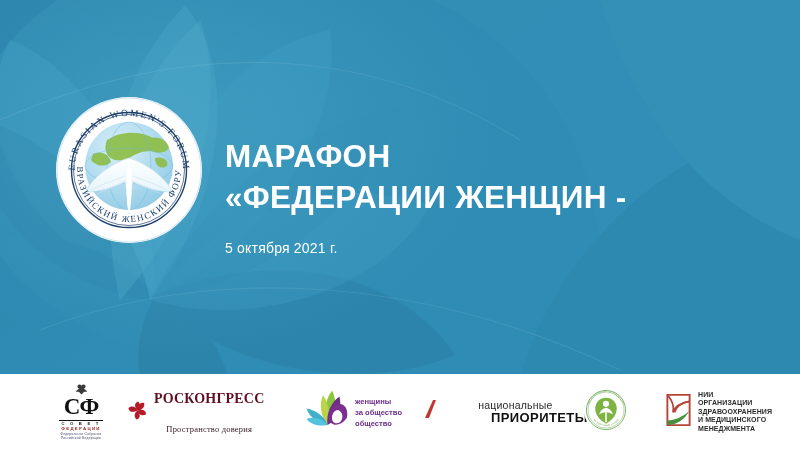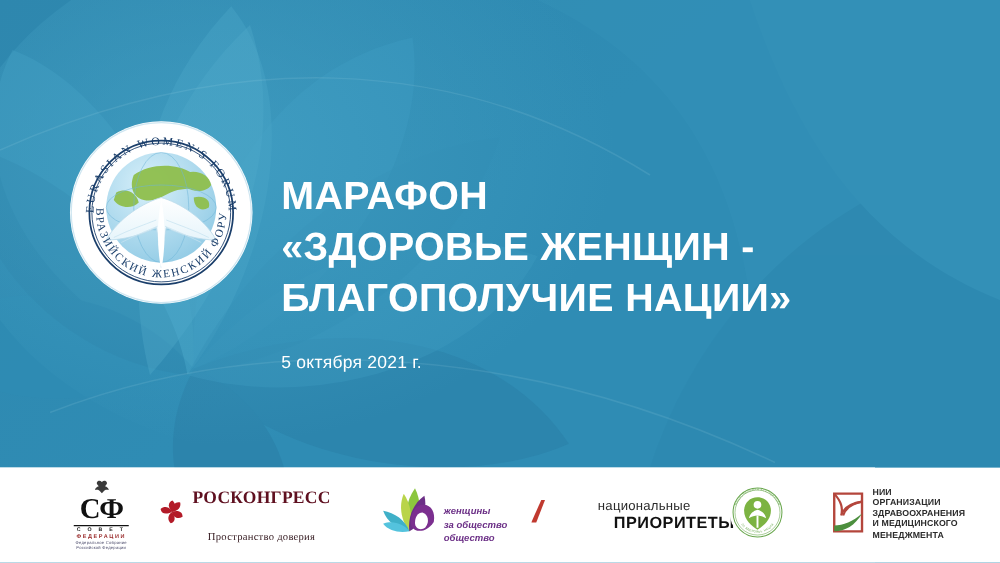--- a/index.html
+++ b/index.html
@@ -81,21 +81,21 @@
     font-family:"Liberation Serif","DejaVu Serif",serif;
     font-size:14px;font-weight:700;color:#5f1020;letter-spacing:.2px;
   }
   .rk-tag{
     font-family:"Liberation Serif","DejaVu Serif",serif;
     font-size:8.5px;color:#3a2026;text-align:center;margin-top:19px;letter-spacing:.2px;
   }
 
   
   .p-wh{left:305px;}
-  .wh-row{display:flex;align-items:flex-end;gap:5px;font-style:italic;}
+  .wh-row{display:flex;align-items:center;gap:5px;}
   .wh-text{line-height:11px;color:#6b2f86;font-size:7.6px;font-weight:700;}
 
   
   .p-np{left:425px;}
   .np-row{display:flex;align-items:center;gap:6px;}
   .np-text{line-height:1;}
   .np-l1{font-size:10.5px;color:#2b2b2b;font-weight:400;letter-spacing:.2px;text-align:center;}
   .np-l2{font-size:13px;color:#111111;font-weight:700;letter-spacing:.4px;margin-top:1px;padding-left:48px;}
 
   
@@ -219,22 +219,21 @@
         <text font-family="'Liberation Serif','DejaVu Serif',serif" font-size="9" fill="#1b3f6b" letter-spacing="1.5" font-weight="400">
           <textPath href="#arcBot" startOffset="50%" text-anchor="middle">ЕВРАЗИЙСКИЙ ЖЕНСКИЙ ФОРУМ</textPath>
         </text>
       </svg>
       <span class="sr">EURASIAN WOMEN'S FORUM</span>
       <span class="sr">ЕВРАЗИЙСКИЙ ЖЕНСКИЙ ФОРУМ</span>
     </div>
 
     <div class="title-block">
       <div class="title-line">МАРАФОН</div>
-      <div class="title-line">«ЗДОРОВЬЕ ЖЕНЩИН -</div>
-      <div class="title-line">БЛАГОПОЛУЧИЕ НАЦИИ»</div>
+      <div class="title-line">«ФЕДЕРАЦИИ ЖЕНЩИН -</div>
       <div class="event-date">5 октября 2021 г.</div>
     </div>
   </div>
 
   <div class="partners">
 
     <div class="partner p-sf">
       <div class="sf-wrap">
         <div class="sf-eagle">
           <svg width="13" height="11" viewBox="0 0 26 22" xmlns="http://www.w3.org/2000/svg">

